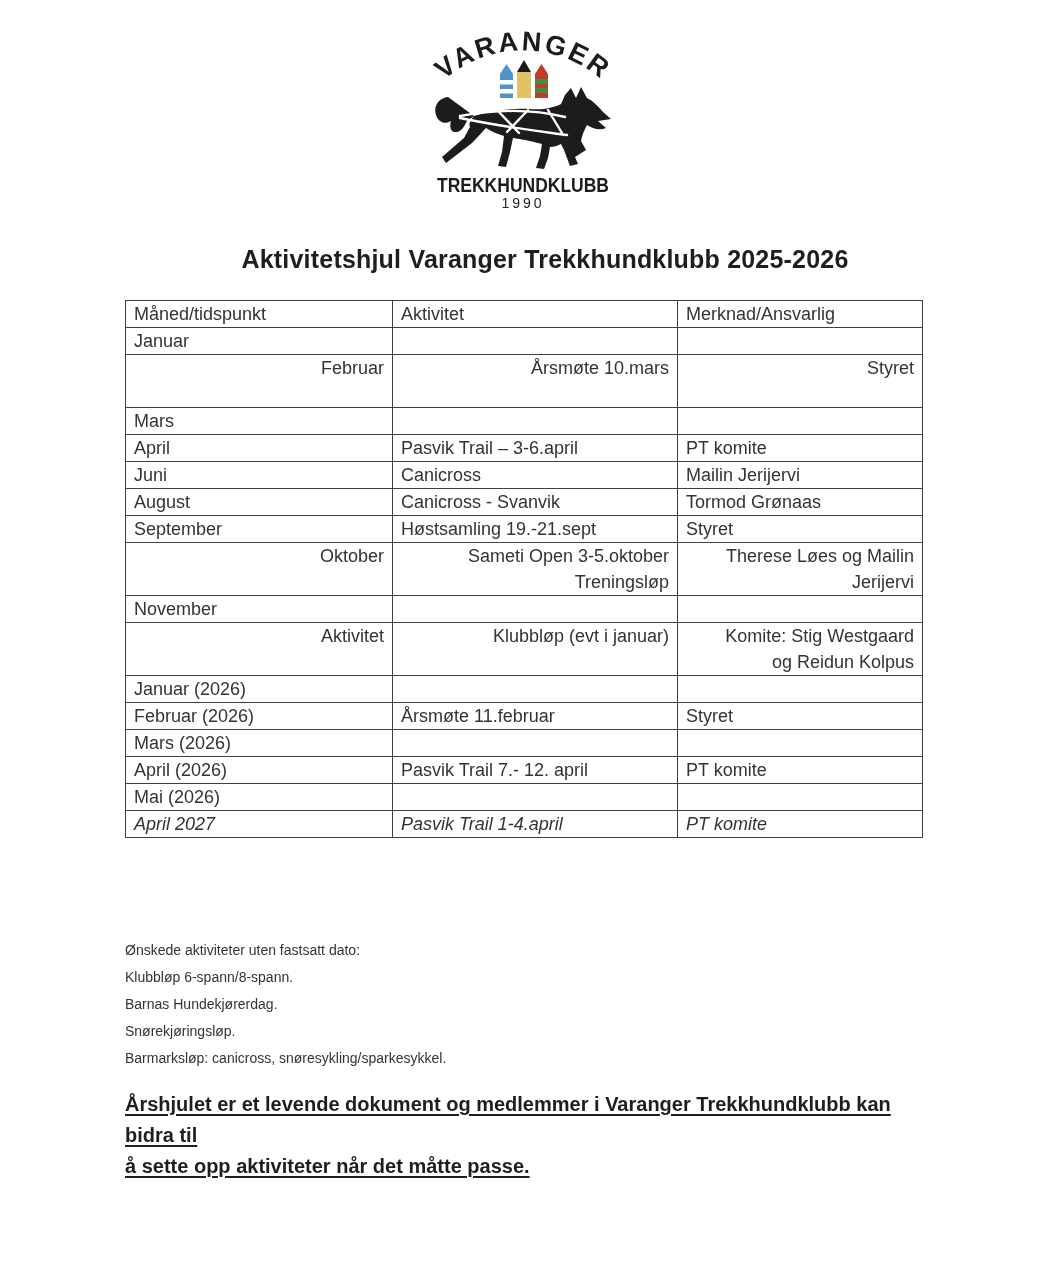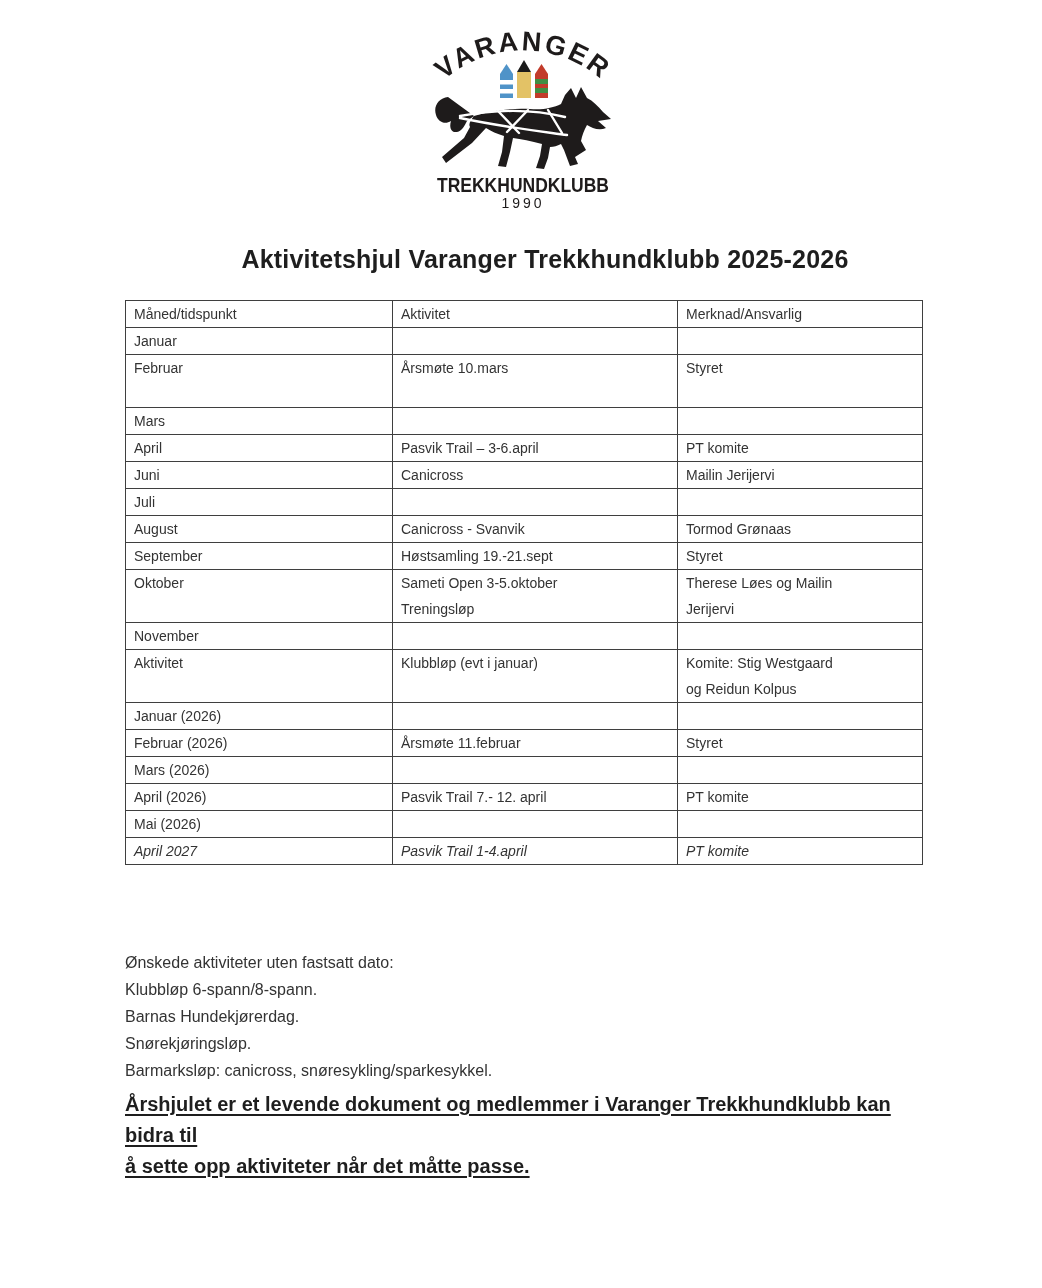--- a/index.html
+++ b/index.html
@@ -38,48 +38,47 @@
   }
 
   
   table.activity-table {
     position: absolute;
     top: 300px;
     left: 125px;
     width: 797px;
     border-collapse: collapse;
     table-layout: fixed;
-    font-size: 14px;
+    font-size: 18px;
     color: #333333;
   }
   table.activity-table th,
   table.activity-table td {
     border: 1px solid #3f3f3f;
     padding: 0 8px;
     height: 26px;
     line-height: 26px;
     vertical-align: top;
     text-align: left;
     font-weight: normal;
     white-space: pre-line;
     overflow: hidden;
   }
-  tr.tall td { height: 53px; }
+  tr.tall td { height: 53px; text-align: right; }
   tr.italic-row td { font-style: italic; }
 
   
   .wishlist {
     position: absolute;
     top: 937px;
     left: 125px;
     width: 800px;
-    font-size: 16px;
+    font-size: 14px;
     line-height: 27px;
     color: #333333;
-    margin-top: 12px;
   }
   .footer-note {
     position: absolute;
     top: 1089px;
     left: 125px;
     width: 810px;
     font-size: 20px;
     font-weight: bold;
     line-height: 31px;
     color: #1e1e1e;
@@ -189,25 +188,20 @@
       <td>April</td>
       <td>Pasvik Trail – 3-6.april</td>
       <td>PT komite</td>
     </tr>
     <tr>
       <td>Juni</td>
       <td>Canicross</td>
       <td>Mailin Jerijervi</td>
     </tr>
     <tr>
-      <td>Juli</td>
-      <td></td>
-      <td></td>
-    </tr>
-    <tr>
       <td>August</td>
       <td>Canicross - Svanvik</td>
       <td>Tormod Grønaas</td>
     </tr>
     <tr>
       <td>September</td>
       <td>Høstsamling 19.-21.sept</td>
       <td>Styret</td>
     </tr>
     <tr class="tall">

